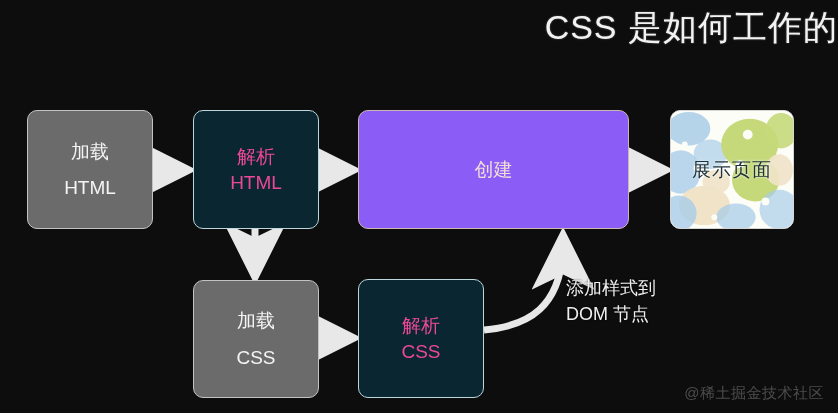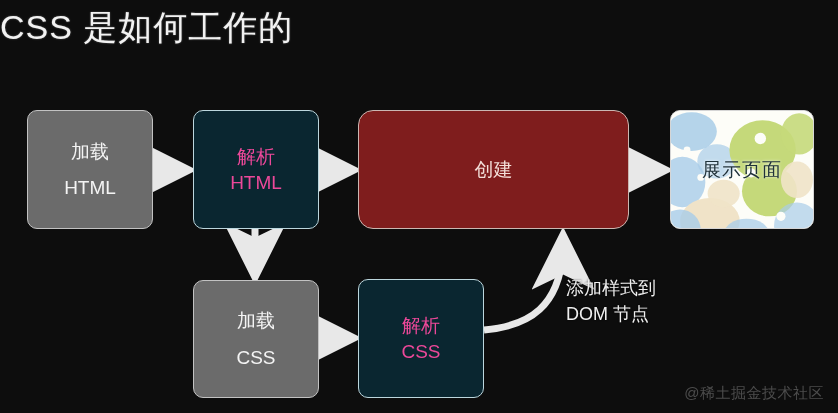--- a/index.html
+++ b/index.html
@@ -10,21 +10,21 @@
     position:relative;
     width:838px;
     height:413px;
     background:#0d0d0d;
     overflow:hidden;
   }
   #title{
     position:absolute;
     left:0; top:4px;
     width:838px;
-    text-align:left;
+    text-align:right;
     color:#f2f2f2;
     font-size:34px;
     font-weight:400;
     letter-spacing:1px;
     line-height:46px;
     text-shadow:0 0 2px rgba(255,255,255,.35);
     white-space:nowrap;
   }
   .node{
     position:absolute;
@@ -36,21 +36,21 @@
     align-items:center;
     justify-content:center;
     text-align:center;
     line-height:1.32;
     font-size:19px;
     overflow:hidden;
   }
   .node .l1,.node .l2{display:block;white-space:nowrap;}
   .node-gray{background:#6b6b6b;color:#f4f4f4;border-color:#c2c2c2;gap:11px;}
   .node-teal{background:#0a2630;color:#ec4899;border-color:#bcd6dd;}
-  .node-maroon{background:#7f1d1d;color:#f3ded8;border-color:#cbb7b2;border-radius:15px;}
+  .node-maroon{background:#8b5cf6;color:#f3ded8;border-color:#cbb7b2;}
   .node-img{
     border-color:#d5d5d5;
     color:#20323a;
     background:#fdfdf8;
     text-shadow:0 0 3px rgba(255,255,255,.9);
   }
   .node-img .blobs{position:absolute;inset:0;z-index:0;}
   .node-img .l1{position:relative;z-index:1;font-weight:500;letter-spacing:1px;}
   svg.links{position:absolute;left:0;top:0;width:838px;height:413px;pointer-events:none;}
   #curve-label{
@@ -102,21 +102,21 @@
 
   <div class="node node-teal" style="left:193px;top:110px;width:126px;height:119px;">
     <span class="l1">解析</span>
     <span class="l2">HTML</span>
   </div>
 
   <div class="node node-maroon" style="left:358px;top:110px;width:271px;height:119px;">
     <span class="l1">创建</span>
   </div>
 
-  <div class="node node-img" style="left:670px;top:110px;width:144px;height:119px;">
+  <div class="node node-img" style="left:670px;top:110px;width:124px;height:119px;">
     <svg class="blobs" viewBox="0 0 124 119" preserveAspectRatio="none">
       <rect x="0" y="0" width="124" height="119" fill="#fdfdf8"></rect>
       <ellipse cx="18" cy="18" rx="22" ry="17" fill="#a8cce8" opacity=".85"></ellipse>
       <ellipse cx="10" cy="62" rx="20" ry="22" fill="#a8cce8" opacity=".8"></ellipse>
       <ellipse cx="40" cy="44" rx="17" ry="15" fill="#a8cce8" opacity=".7"></ellipse>
       <ellipse cx="80" cy="34" rx="29" ry="26" fill="#c5d97a"></ellipse>
       <ellipse cx="86" cy="70" rx="24" ry="22" fill="#c5d97a"></ellipse>
       <ellipse cx="112" cy="20" rx="16" ry="18" fill="#c5d97a" opacity=".9"></ellipse>
       <ellipse cx="34" cy="96" rx="26" ry="20" fill="#f0e3c8"></ellipse>
       <ellipse cx="8" cy="104" rx="18" ry="18" fill="#a8cce8" opacity=".8"></ellipse>

